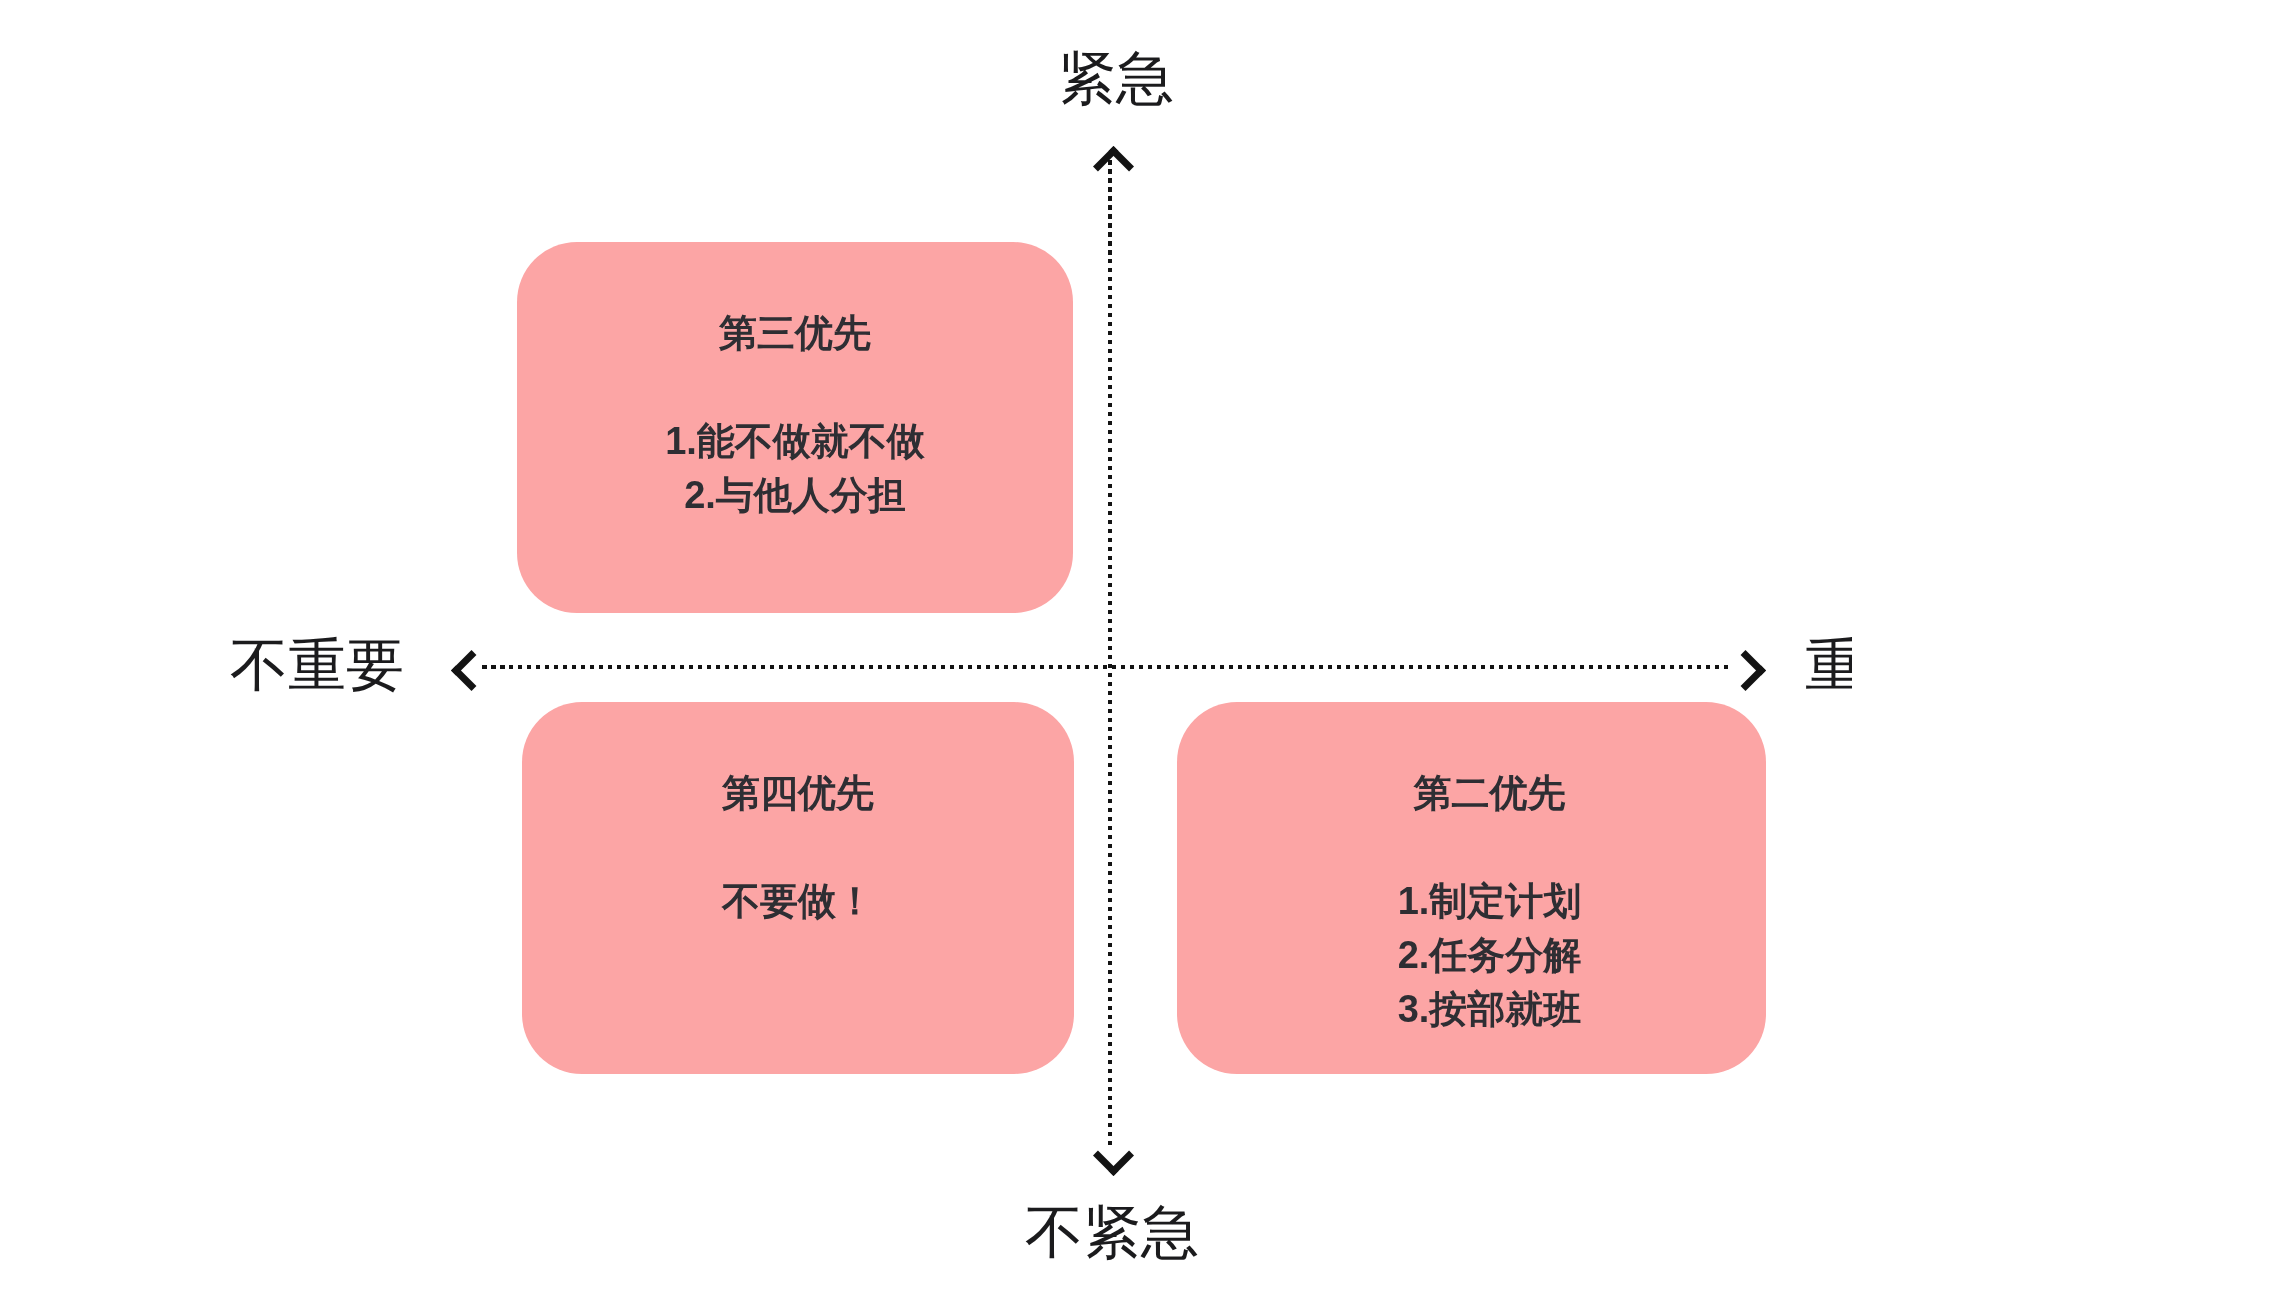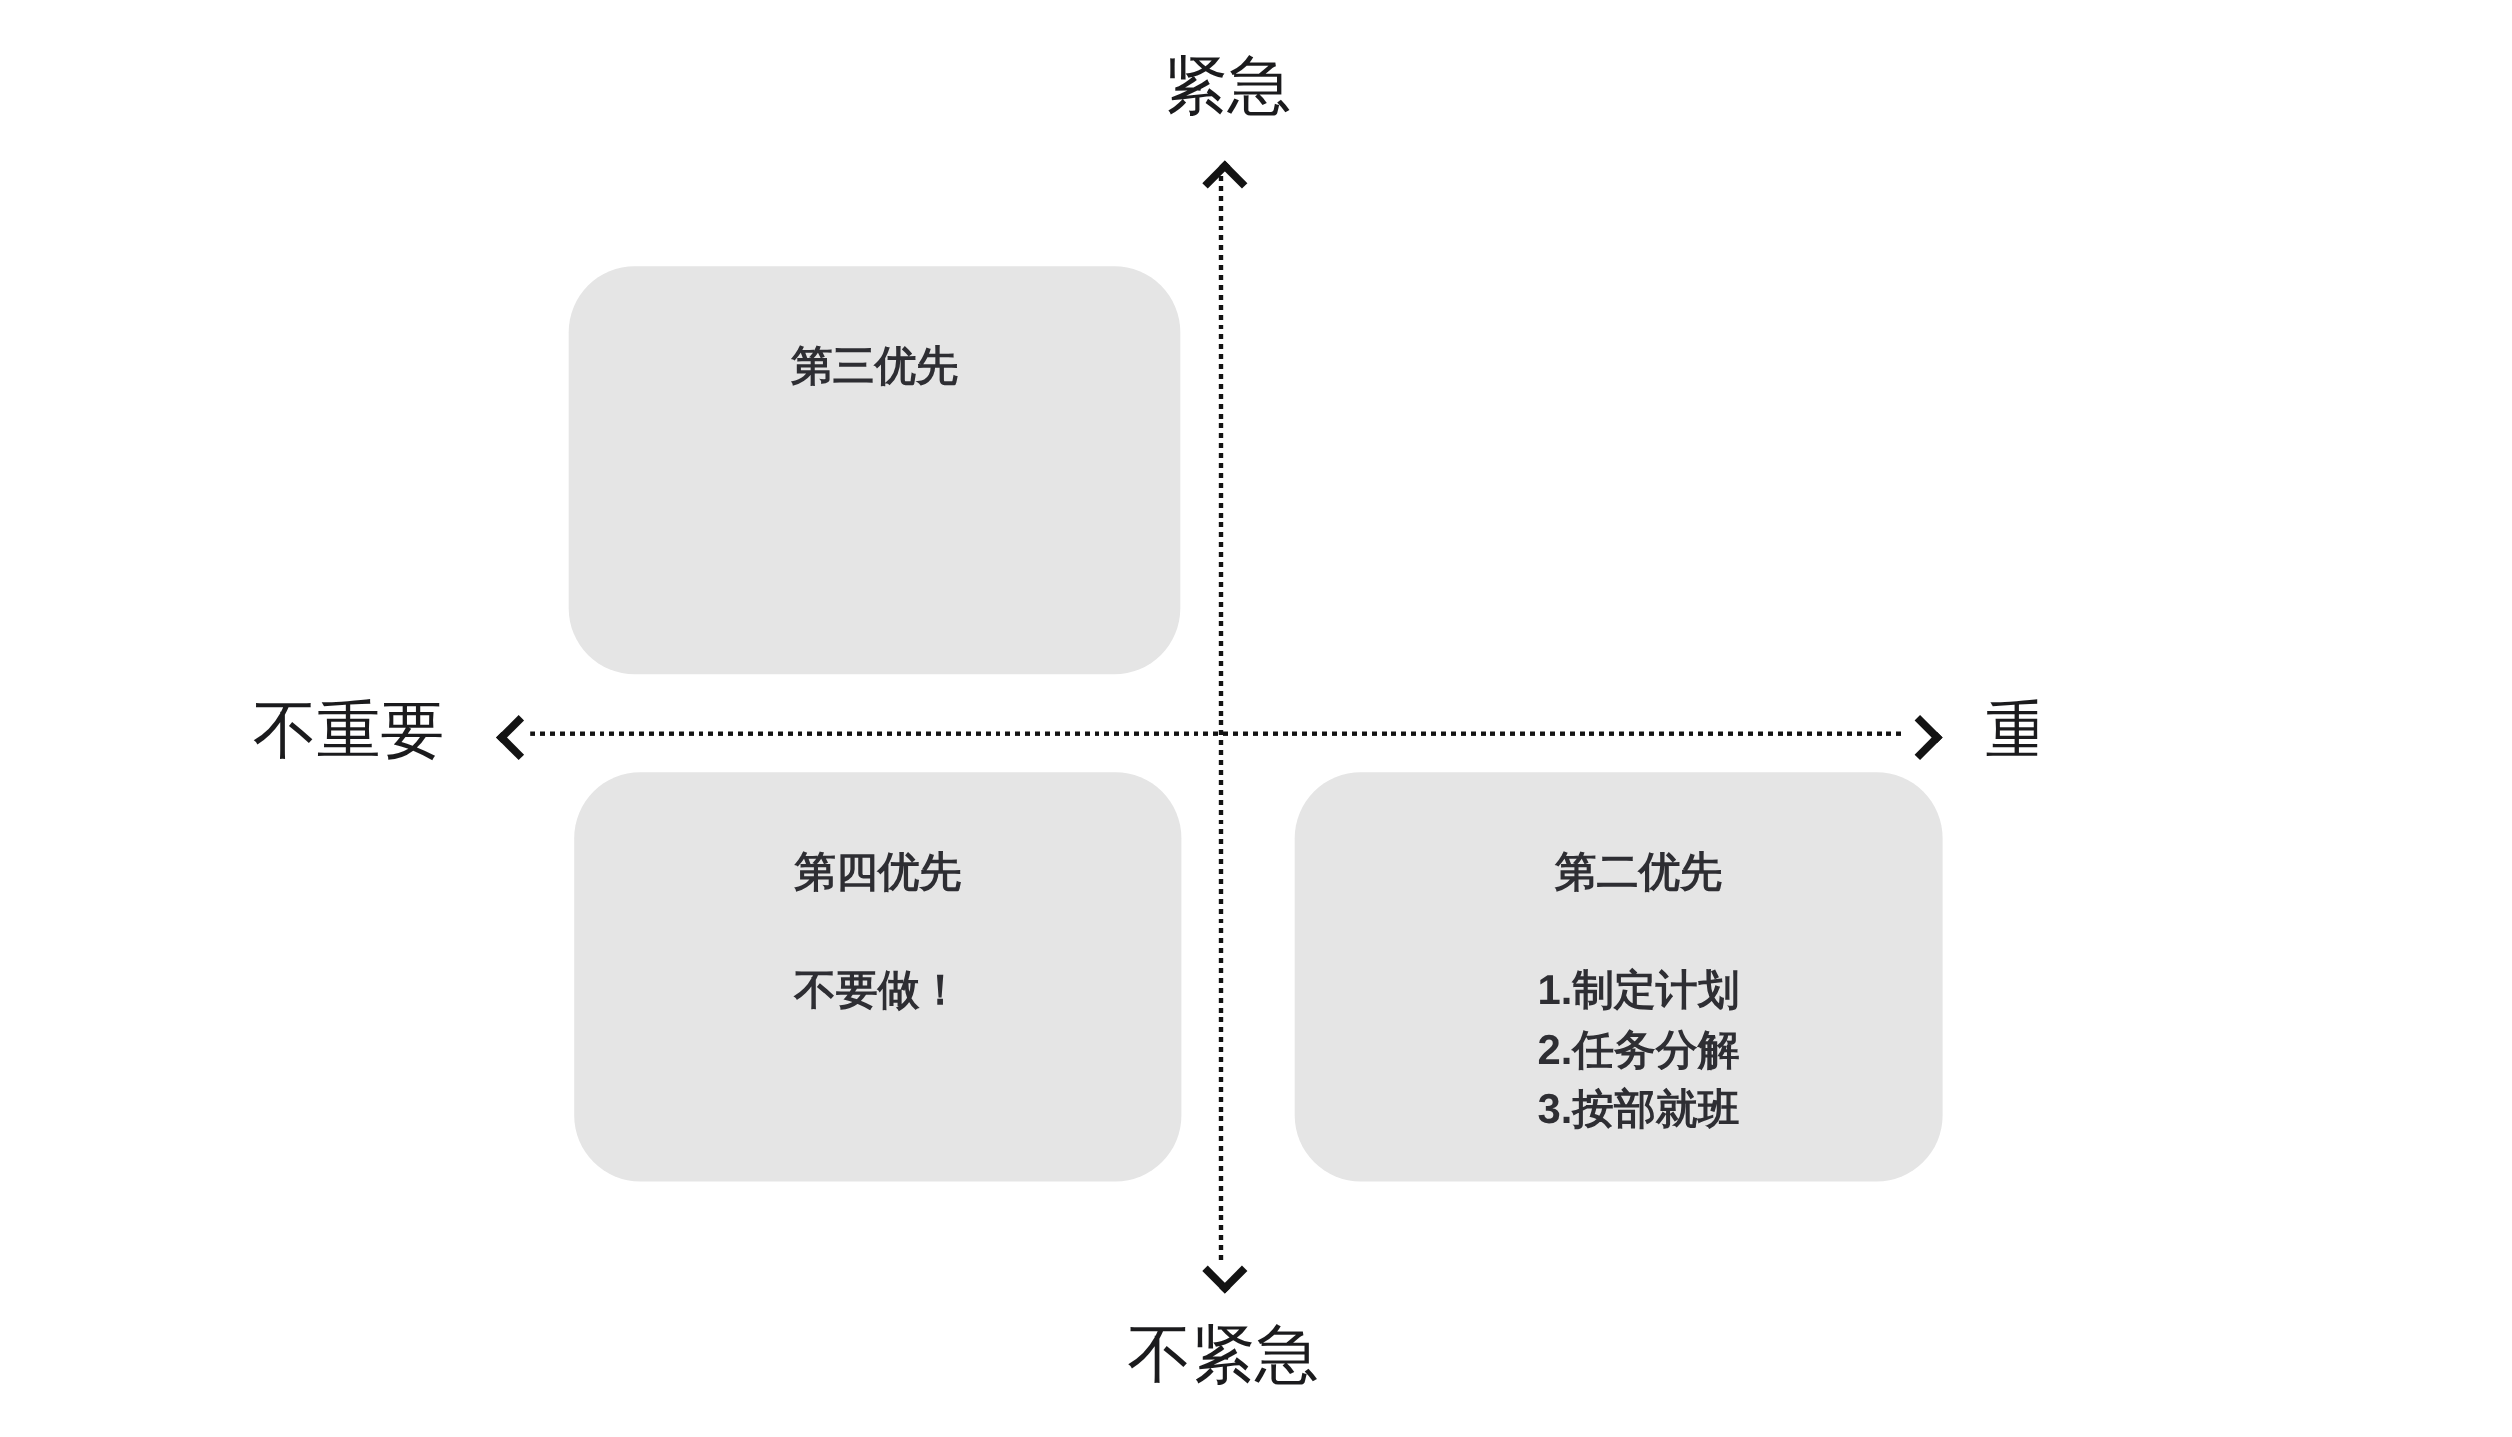--- a/index.html
+++ b/index.html
@@ -8,21 +8,21 @@
     width: 1852px;
     height: 1306px;
     background: #ffffff;
     overflow: hidden;
     font-family: "Liberation Sans", "DejaVu Sans", sans-serif;
   }
 
   
   .qbox {
     position: absolute;
-    background: #e5e5e5;
+    background: #fca5a5;
     border-radius: 60px;
     display: flex;
     flex-direction: column;
     align-items: center;
   }
   .qbox--tl { left: 517px;  top: 242px; width: 556px; height: 371px; }
   .qbox--tr { left: 1147px; top: 240px; width: 553px; height: 372px; }
   .qbox--bl { left: 522px;  top: 702px; width: 552px; height: 372px; }
   .qbox--br { left: 1177px; top: 702px; width: 553px; height: 372px; padding-left: 36px; }
 
@@ -96,20 +96,24 @@
   <div class="chev chev--left"></div>
   <div class="chev chev--right"></div>
 
   <div class="axis-label axis-label--top">紧急</div>
   <div class="axis-label axis-label--bottom">不紧急</div>
   <div class="axis-label axis-label--left">不重要</div>
   <div class="axis-label axis-label--right">重要</div>
 
   <div class="qbox qbox--tl">
     <div class="qbox-title">第三优先</div>
+    <div class="qbox-lines">
+      <div>1.能不做就不做</div>
+      <div>2.与他人分担</div>
+    </div>
   </div>
 
 
   <div class="qbox qbox--bl">
     <div class="qbox-title">第四优先</div>
     <div class="qbox-lines">
       <div>不要做！</div>
     </div>
   </div>
 

